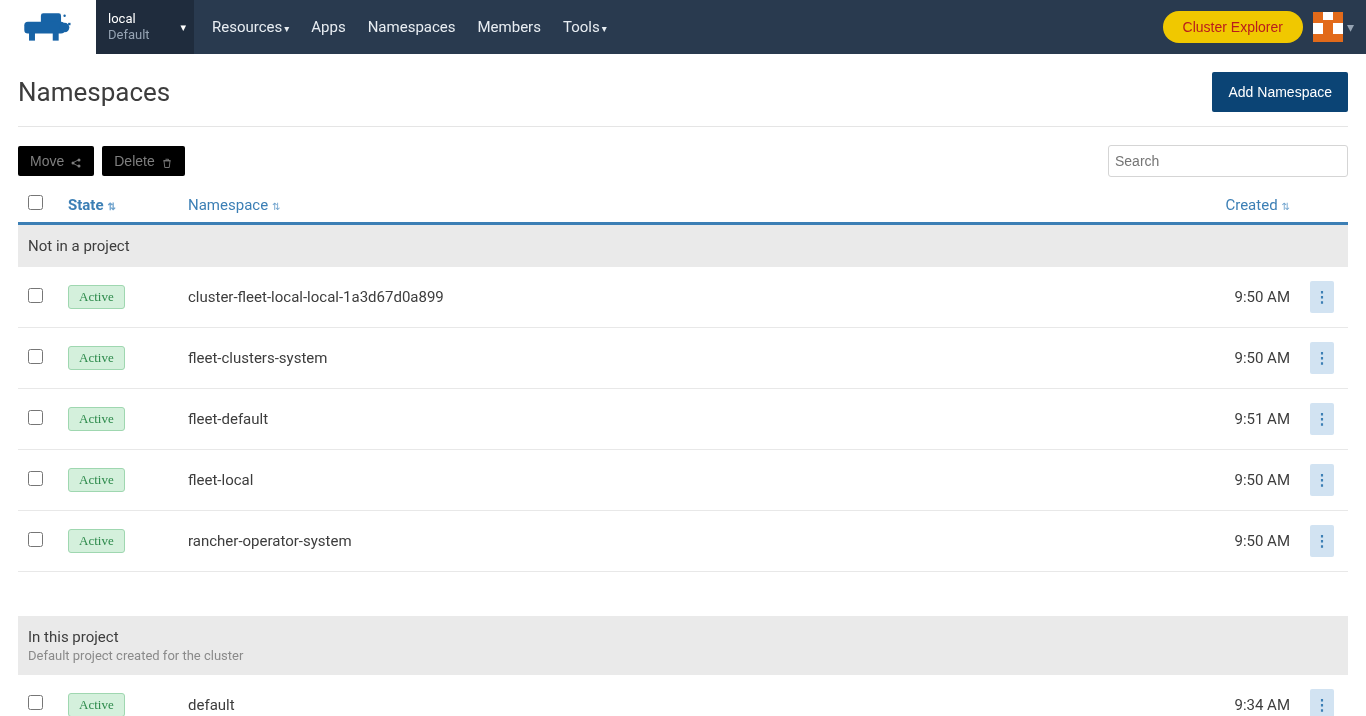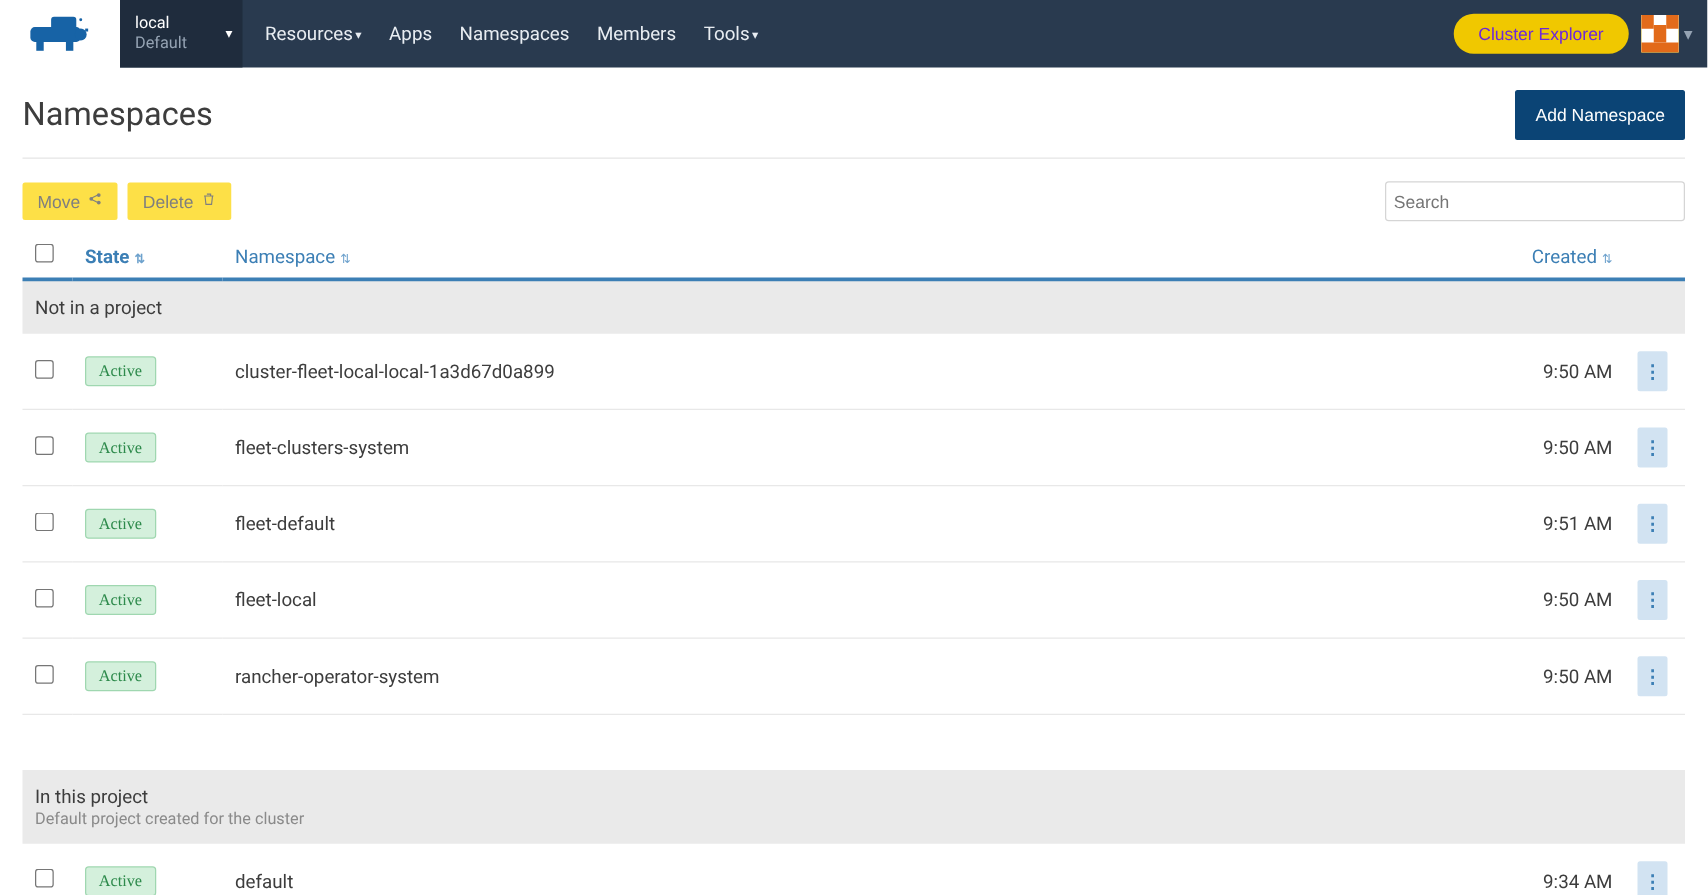--- a/index.html
+++ b/index.html
@@ -10,31 +10,31 @@
 .logo-svg { width: 60px; height: 32px; }
 .navbar { flex: 1; background: #293a4f; display: flex; align-items: stretch; }
 .cluster-selector { background: #1f2c3d; display: flex; flex-direction: column; justify-content: center; padding: 0 12px 0 12px; position: relative; min-width: 98px; }
 .cluster-name { color: #fff; font-size: 13px; line-height: 1.2; }
 .cluster-sub { color: #95a3b3; font-size: 13px; line-height: 1.2; }
 .cluster-chevron { position: absolute; right: 8px; top: 50%; transform: translateY(-50%); color: #fff; font-size: 11px; }
 .nav-items { display: flex; align-items: center; gap: 22px; padding-left: 18px; justify-content: flex-end; }
 .nav-item { color: #e8edf2; font-size: 15px; cursor: pointer; }
 .nav-chevron { font-size: 10px; margin-left: 2px; vertical-align: middle; }
 .nav-right { margin-left: auto; display: flex; align-items: center; padding-right: 12px; gap: 10px; }
-.btn-explorer { background: #f0c800; color: #6d28d9; border: none; border-radius: 18px; padding: 8px 20px; font-size: 14px; font-weight: 500; cursor: pointer; }
+.btn-explorer { background: #f0c800; color: #b91c1c; border: none; border-radius: 18px; padding: 8px 20px; font-size: 14px; font-weight: 500; cursor: pointer; }
 .avatar { width: 30px; height: 30px; background: #f0c800; display: inline-block; }
 .avatar-wrap { display: flex; align-items: center; gap: 4px; color: #95a3b3; cursor: pointer; }
 
 .page { padding: 18px; }
 .page-header { display: flex; align-items: center; justify-content: space-between; border-bottom: 1px solid #e5e5e5; padding-bottom: 14px; margin-bottom: 18px; }
 .page-title { font-size: 26px; font-weight: 400; color: #3d3d3d; }
 .btn-primary { background: #0b4475; color: #fff; border: none; padding: 12px 16px; font-size: 14px; cursor: pointer; border-radius: 2px; }
 
 .actions-row { display: flex; align-items: center; gap: 8px; margin-bottom: 10px; }
-.btn-action { background: #fde047; color: #7f7f7f; border: none; padding: 7px 12px; font-size: 14px; border-radius: 2px; cursor: pointer; display: inline-flex; align-items: flex-start; gap: 6px; }
+.btn-action { background: #000000; color: #7f7f7f; border: none; padding: 7px 12px; font-size: 14px; border-radius: 2px; cursor: pointer; display: inline-flex; align-items: flex-end; gap: 6px; }
 .search-box { margin-left: auto; width: 240px; }
 .search-box input { width: 100%; border: 1px solid #d5d5d5; padding: 7px 6px; font-size: 14px; border-radius: 3px; }
 
 .table { width: 100%; border-collapse: collapse; }
 .thead-row th { text-align: left; padding: 8px 10px; font-weight: 400; color: #3c7fb5; font-size: 15px; border-bottom: 3px solid #3c7fb5; background: #fff; }
 .thead-row th.check-col { width: 40px; }
 .thead-row th.state-col { width: 120px; font-weight: bold; }
 .thead-row th.created-col { width: 120px; text-align: right; }
 .thead-row th.actions-col { width: 48px; }
 .sort-icon { font-size: 10px; color: #6ea2cd; margin-left: 4px; }

